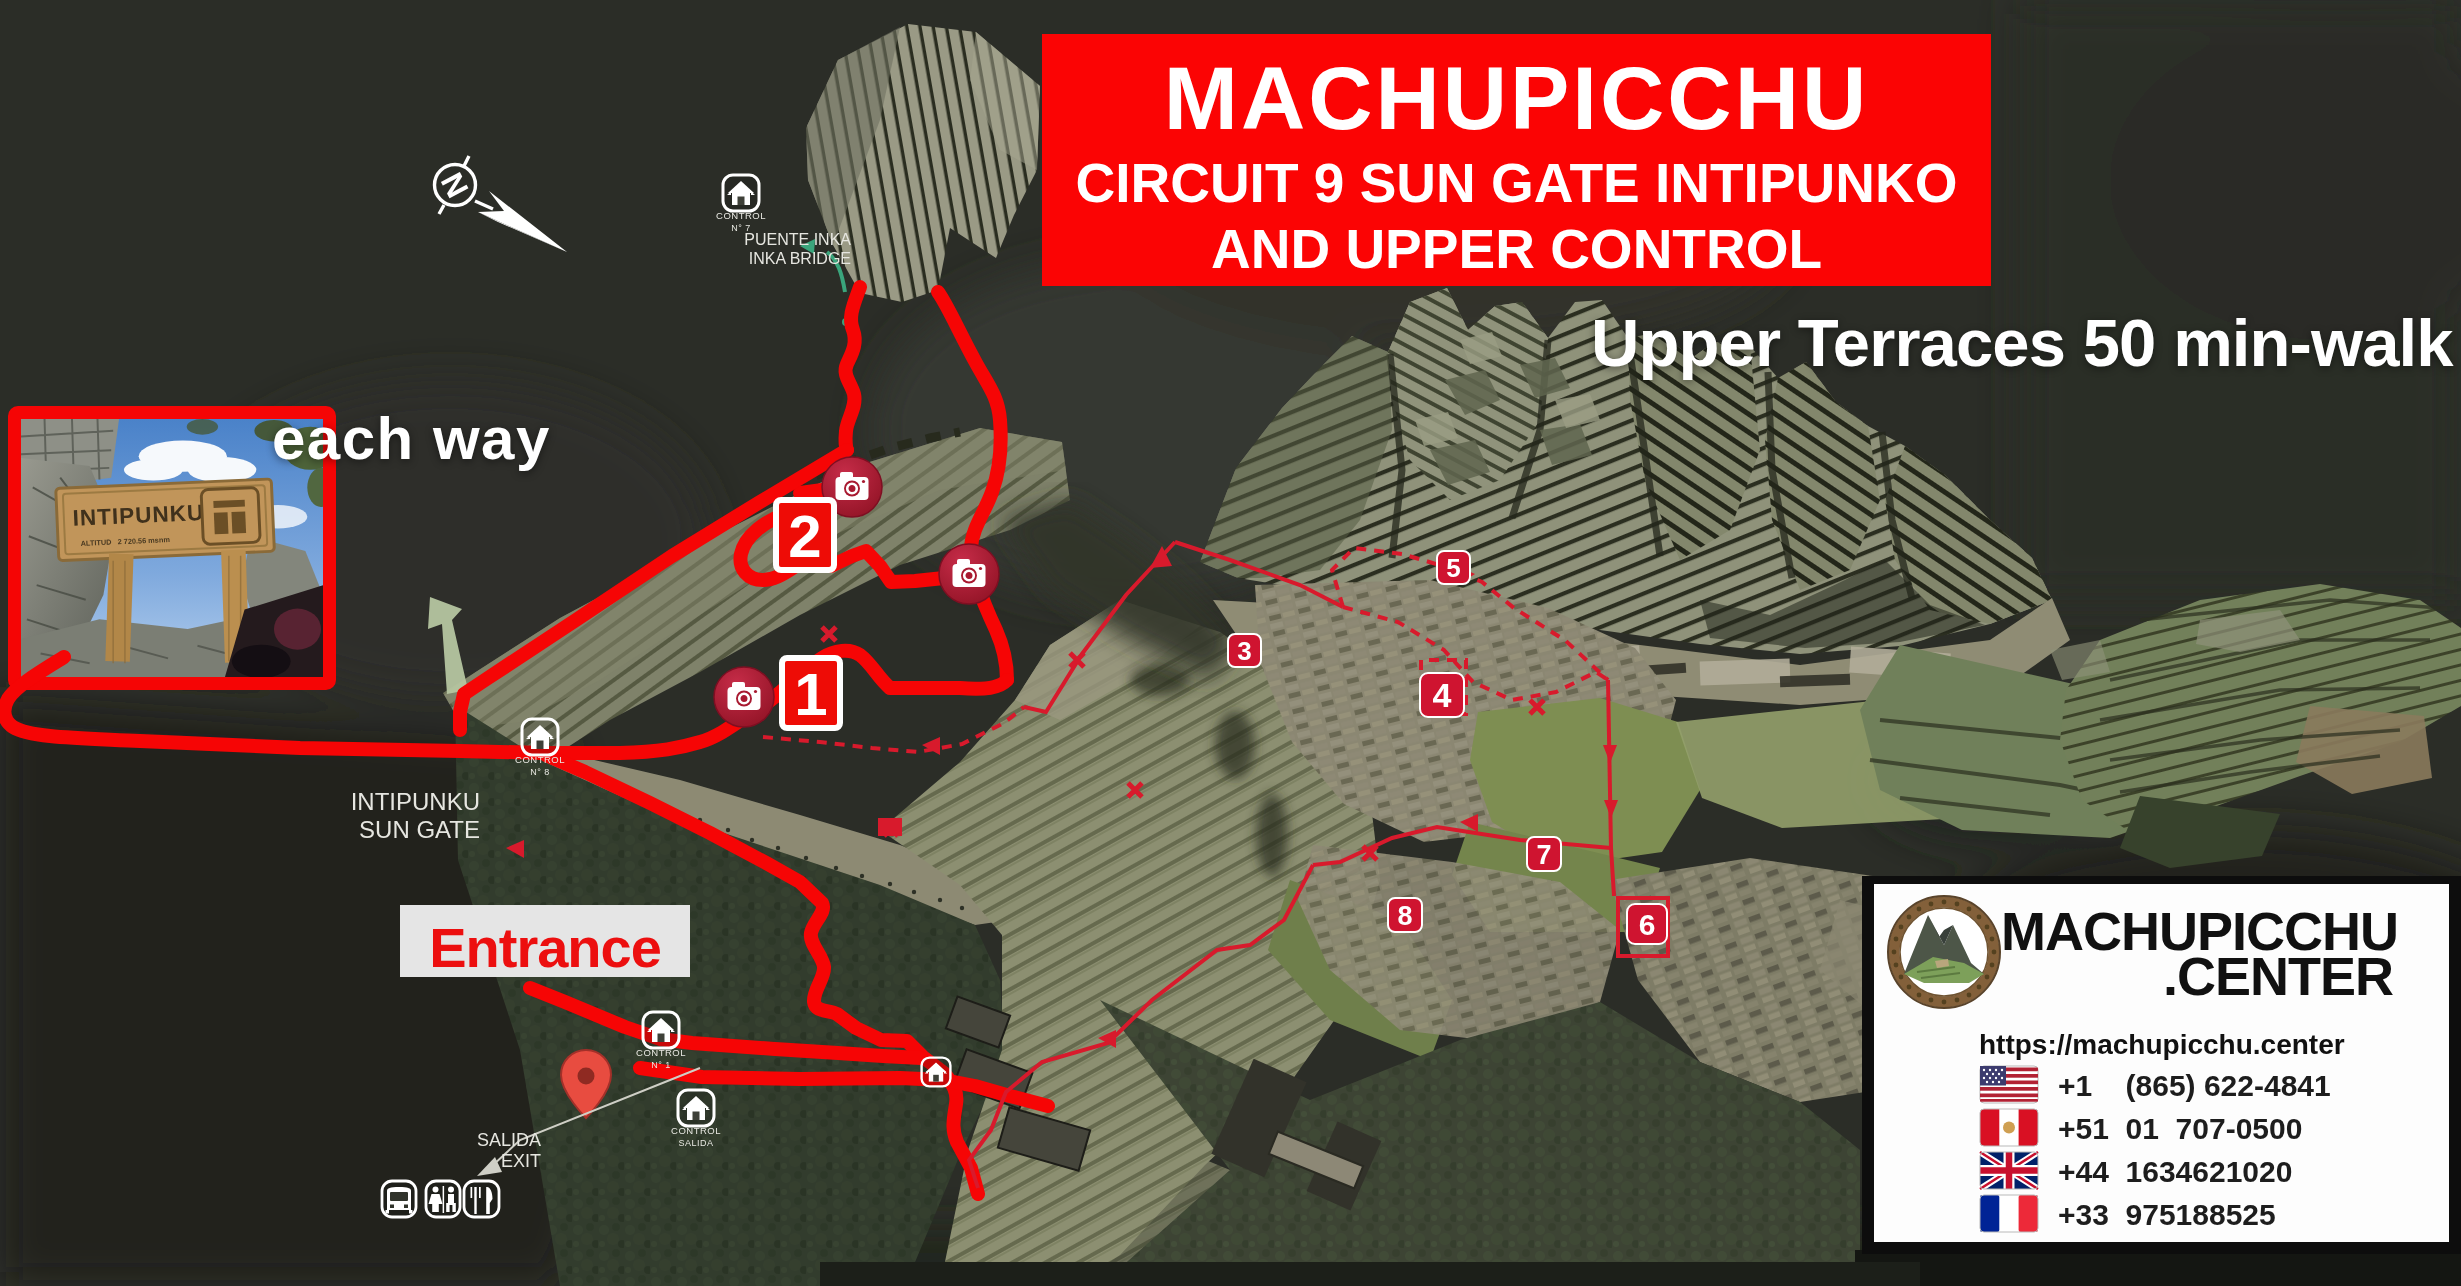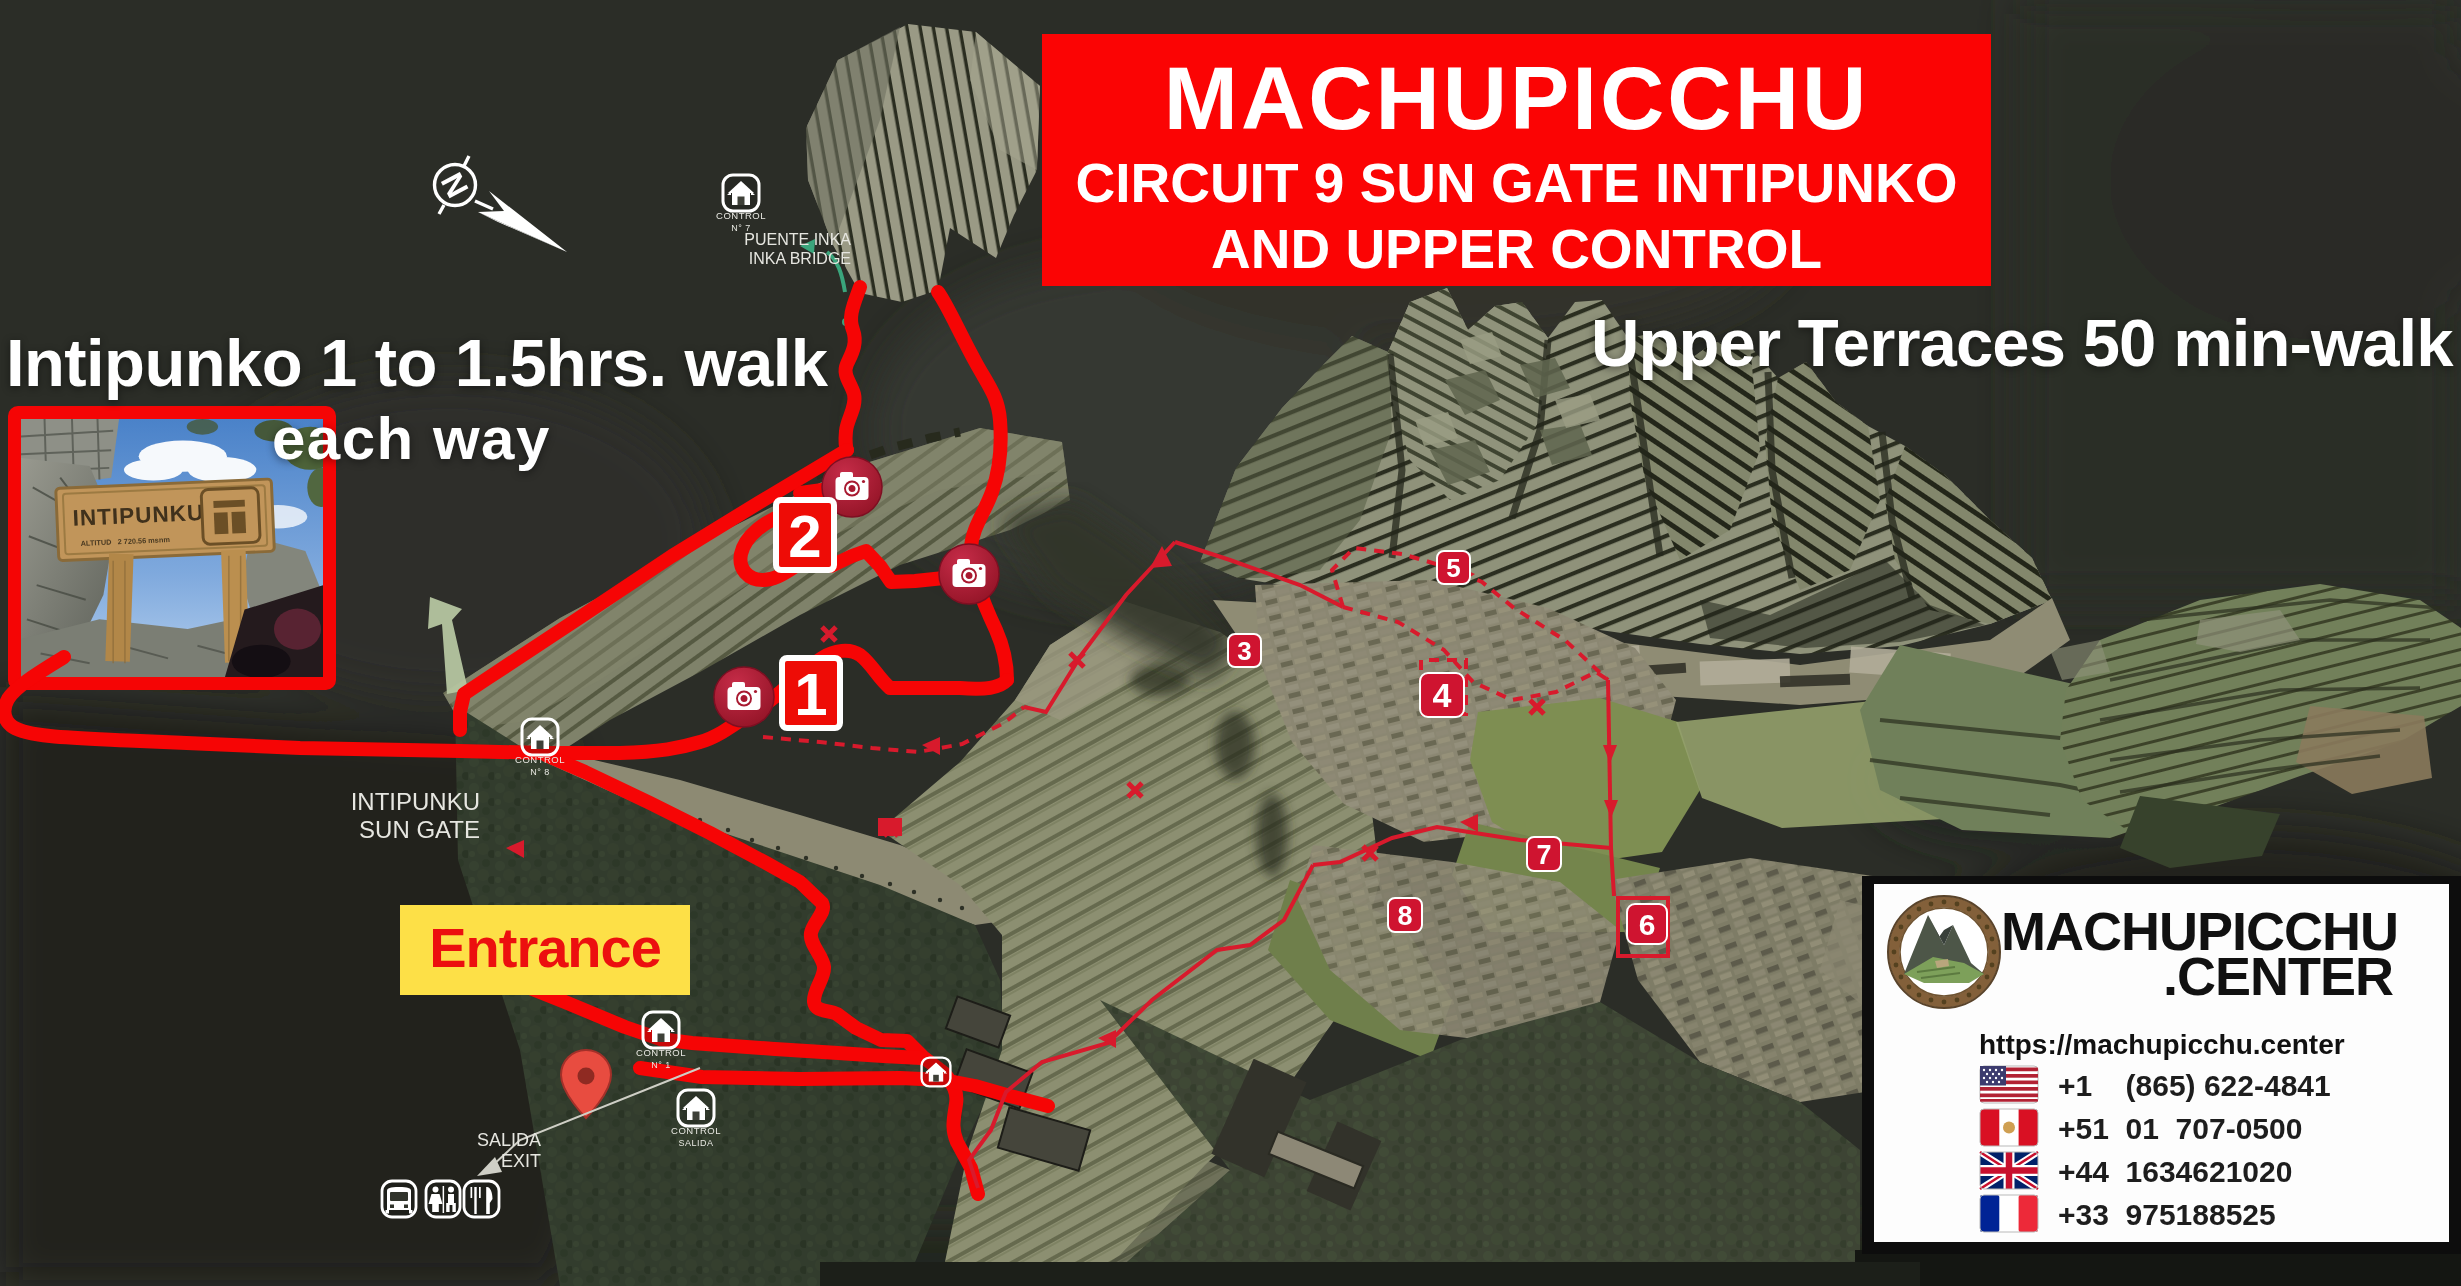--- a/index.html
+++ b/index.html
@@ -2,21 +2,21 @@
 <html><head>
 <meta charset="utf-8">
 <style>
 html,body{margin:0;padding:0;background:#1b1d19;}
 #page{position:relative;width:2461px;height:1286px;overflow:hidden;background:#2b2d27;font-family:"Liberation Sans",sans-serif;}
 .abs{position:absolute;}
 #banner{left:1042px;top:34px;width:949px;height:252px;background:#fb0404;color:#fff;text-align:center;font-weight:bold;z-index:30;}
 #banner .t1{font-size:89px;line-height:104px;margin-top:12px;letter-spacing:3px;}
 #banner .t2{font-size:55px;line-height:66px;letter-spacing:0px;white-space:nowrap;}
 .bigwhite{color:#fff;font-weight:bold;white-space:nowrap;z-index:40;text-shadow:0 2px 8px rgba(0,0,0,0.45);}
-#entrance{left:400px;top:905px;width:290px;height:90px;background:#fde047;z-index:35;}
+#entrance{left:400px;top:905px;width:290px;height:72px;background:#e5e5e5;z-index:35;}
 #entrance div{color:#ec0f0f;font-weight:bold;font-size:56px;line-height:86px;text-align:center;letter-spacing:-1px;}
 .maplabel{color:#e6e6e0;text-align:right;white-space:nowrap;z-index:25;}
 #photo{z-index:20;}
 #logobox{z-index:50;}
 </style>
 </head>
 <body>
 <div id="page">
 <svg class="abs" style="left:0;top:0" width="2461" height="1286" viewBox="0 0 2461 1286">
 <defs>
@@ -429,21 +429,20 @@
 <path d="M487,1187 C490.5,1187 492.5,1193 492.5,1199 L489.8,1203 L489.8,1214 L486.2,1214 L486.2,1187 Z"></path>
 </g>
 </svg>
 
 <div id="banner" class="abs">
   <div class="t1">MACHUPICCHU</div>
   <div class="t2">CIRCUIT 9 SUN GATE INTIPUNKO</div>
   <div class="t2">AND UPPER CONTROL</div>
 </div>
 
-<div class="abs bigwhite" id="txt_inti" style="left:6px;top:324px;font-size:67px;letter-spacing:-0.6px;">Intipunko 1 to 1.5hrs. walk</div>
 <div class="abs bigwhite" id="txt_each" style="left:272px;top:404px;font-size:60px;letter-spacing:1.5px;">each way</div>
 <div class="abs bigwhite" id="txt_upper" style="left:1591px;top:304px;font-size:67px;letter-spacing:-0.9px;">Upper Terraces 50 min-walk</div>
 
 <div id="entrance" class="abs">
       <div>Entrance</div>
     </div>
 
 <div class="abs maplabel" style="left:280px;top:788px;width:200px;font-size:24px;line-height:28px;">INTIPUNKU<br>SUN GATE</div>
 <div class="abs maplabel" style="left:345px;top:1130px;width:196px;font-size:18px;line-height:21px;">SALIDA<br>EXIT</div>
 <div class="abs maplabel" style="left:651px;top:230px;width:200px;font-size:16px;line-height:19px;">PUENTE INKA<br>INKA BRIDGE</div>

